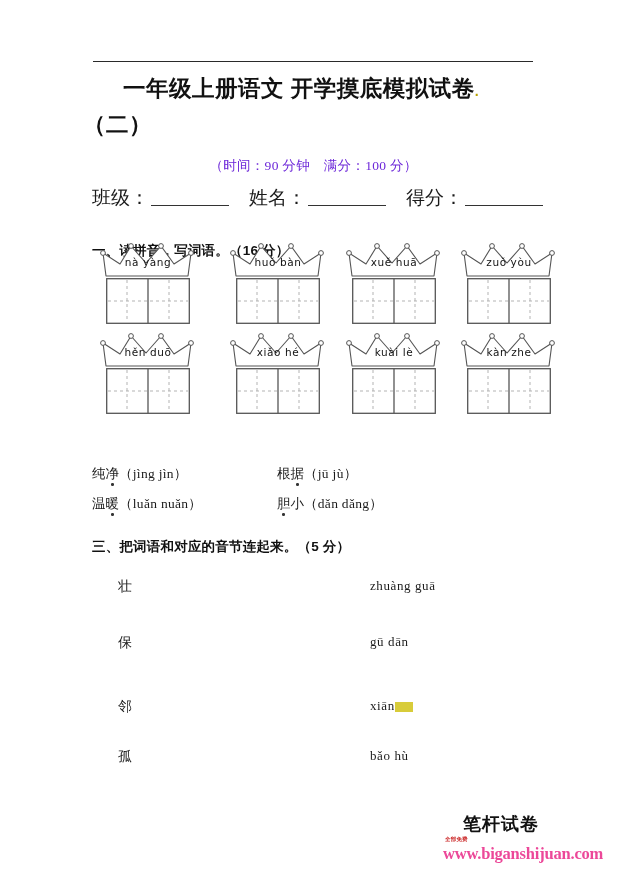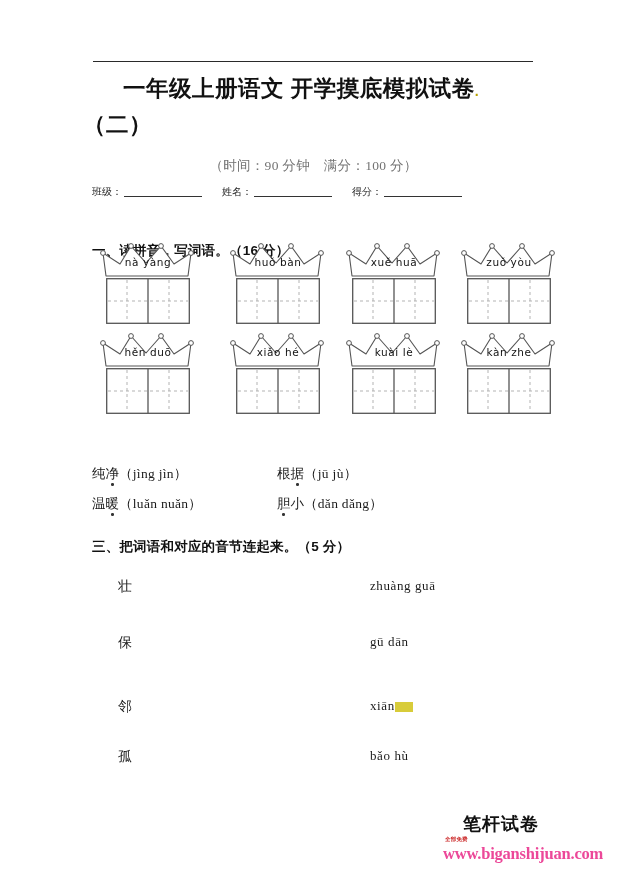--- a/index.html
+++ b/index.html
@@ -59,28 +59,28 @@
   }
 
   .subtitle {
     position: absolute;
     left: 0;
     top: 157px;
     width: 627px;
     text-align: center;
     font-size: 13.5px;
     letter-spacing: 0.3px;
-    color: #737373;
+    color: #6d28d9;
   }
 
   .info-line {
     position: absolute;
     left: 92px;
     top: 185px;
-    font-size: 10px;
+    font-size: 19px;
     color: #1a1a1a;
     white-space: nowrap;
   }
   .info-line .blank {
     display: inline-block;
     width: 78px;
     border-bottom: 1.5px solid #333;
     margin: 0 6px 0 2px;
     vertical-align: -2px;
   }

